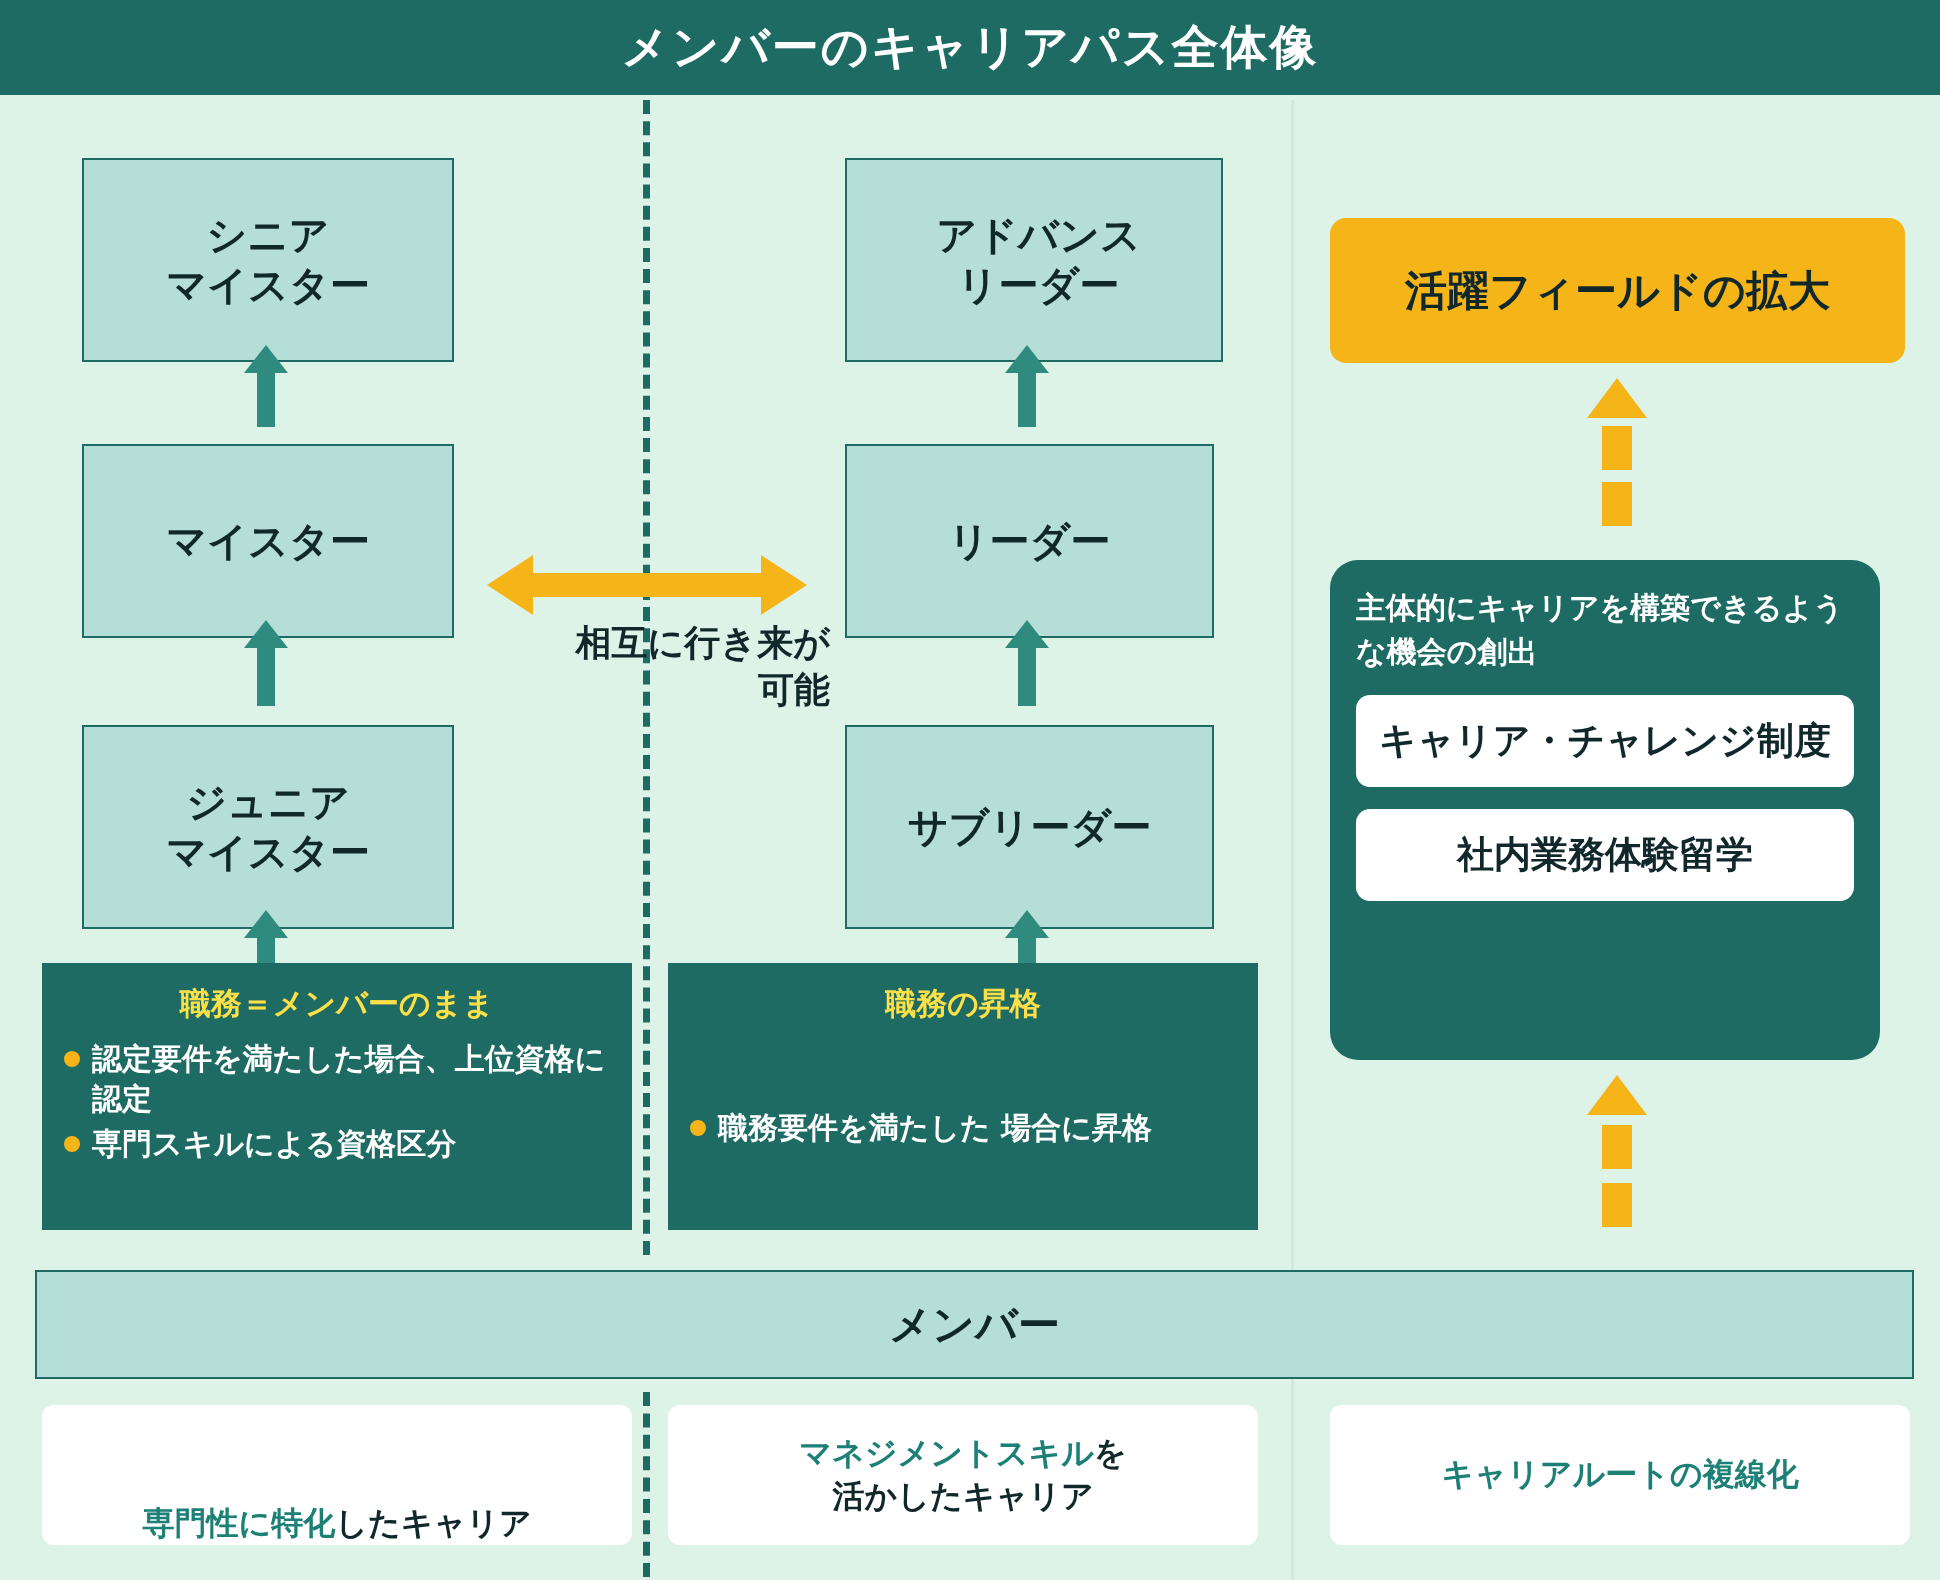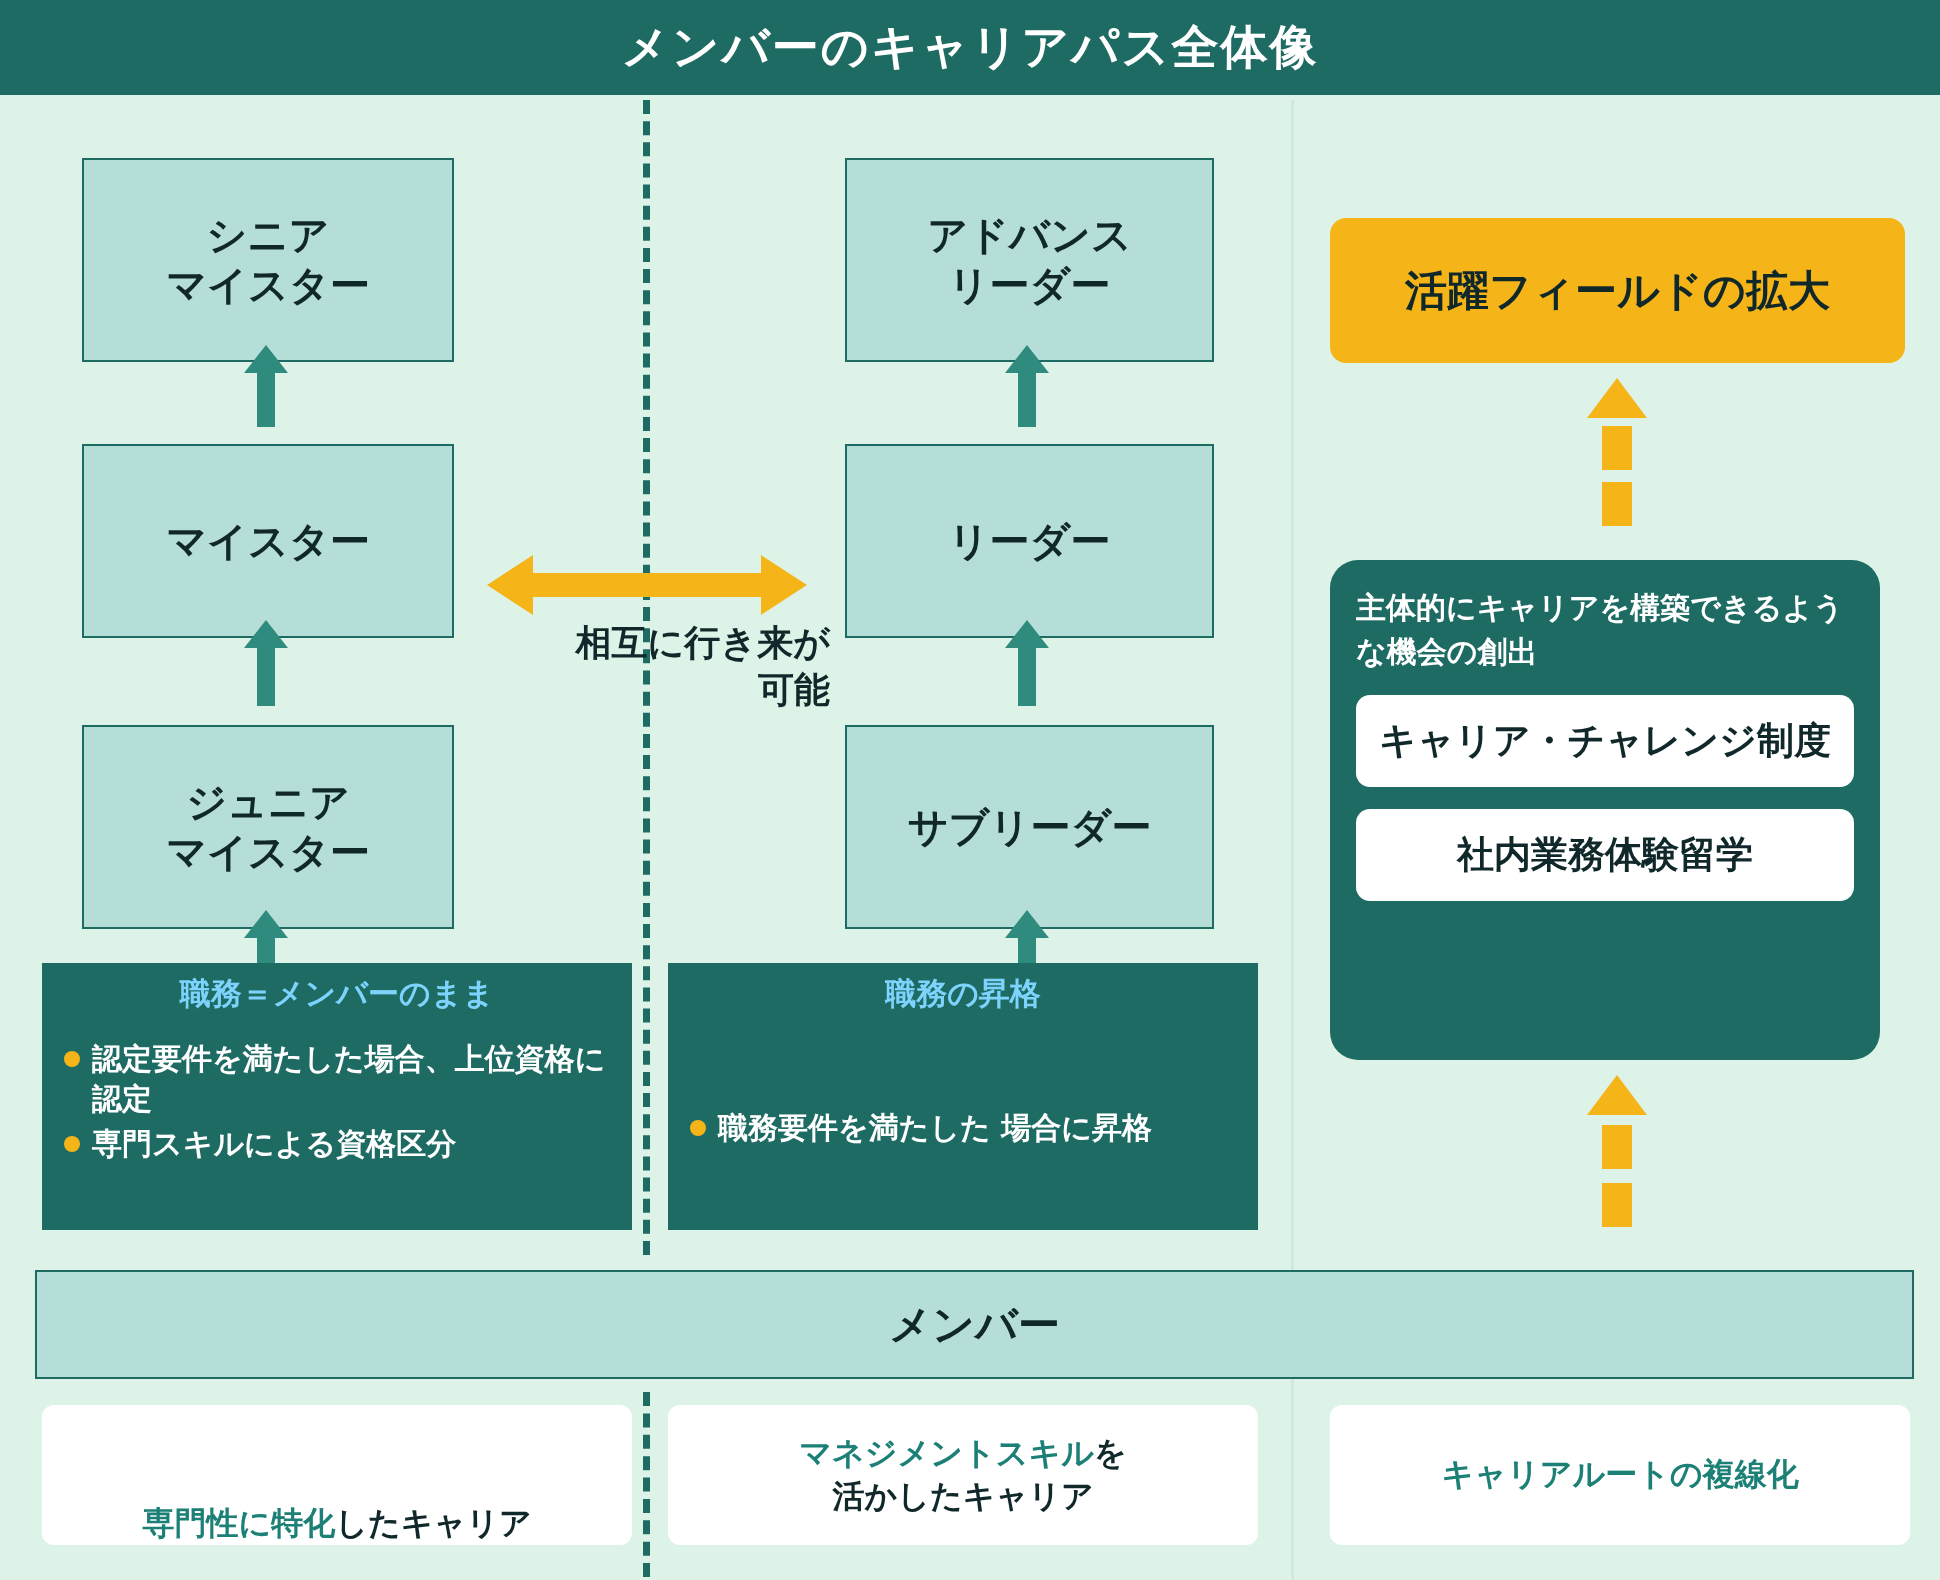--- a/index.html
+++ b/index.html
@@ -128,23 +128,23 @@
     font-size: 36px;
     font-weight: bold;
     color: #11282b;
     line-height: 1.3;
   }
 
   
   .strip-header {
     position: absolute;
     background: #1d6b63;
-    color: #7dd3fc;
-    display: flex;
-    align-items: center;
+    color: #fde047;
+    display: flex;
+    align-items: flex-end;
     justify-content: center;
     font-size: 31px;
     font-weight: bold;
   }
   .note-block {
     position: absolute;
     background: #1d6b63;
     color: #ffffff;
     padding: 14px 18px 14px 18px;
     box-sizing: border-box;
@@ -323,21 +323,21 @@
     <div class="note-item">
       <span class="dot"></span>
       <span>認定要件を満たした場合、上位資格に認定</span>
     </div>
     <div class="note-item">
       <span class="dot"></span>
       <span>専門スキルによる資格区分</span>
     </div>
   </div>
 
-  <div class="level-box" style="left:845px; top:138px; width:365px; height:200px;">
+  <div class="level-box" style="left:845px; top:138px; width:365px; height:200px;padding-left:9px;">
     <span>
       <span>アドバンス</span><br>
       <span>リーダー</span>
     </span>
   </div>
 
   <div class="arrow-up" style="left:1027px; top:345px; height:80px;">
     <div class="head"></div>
     <div class="shaft" style="top:26px; height:56px;"></div>
   </div>

